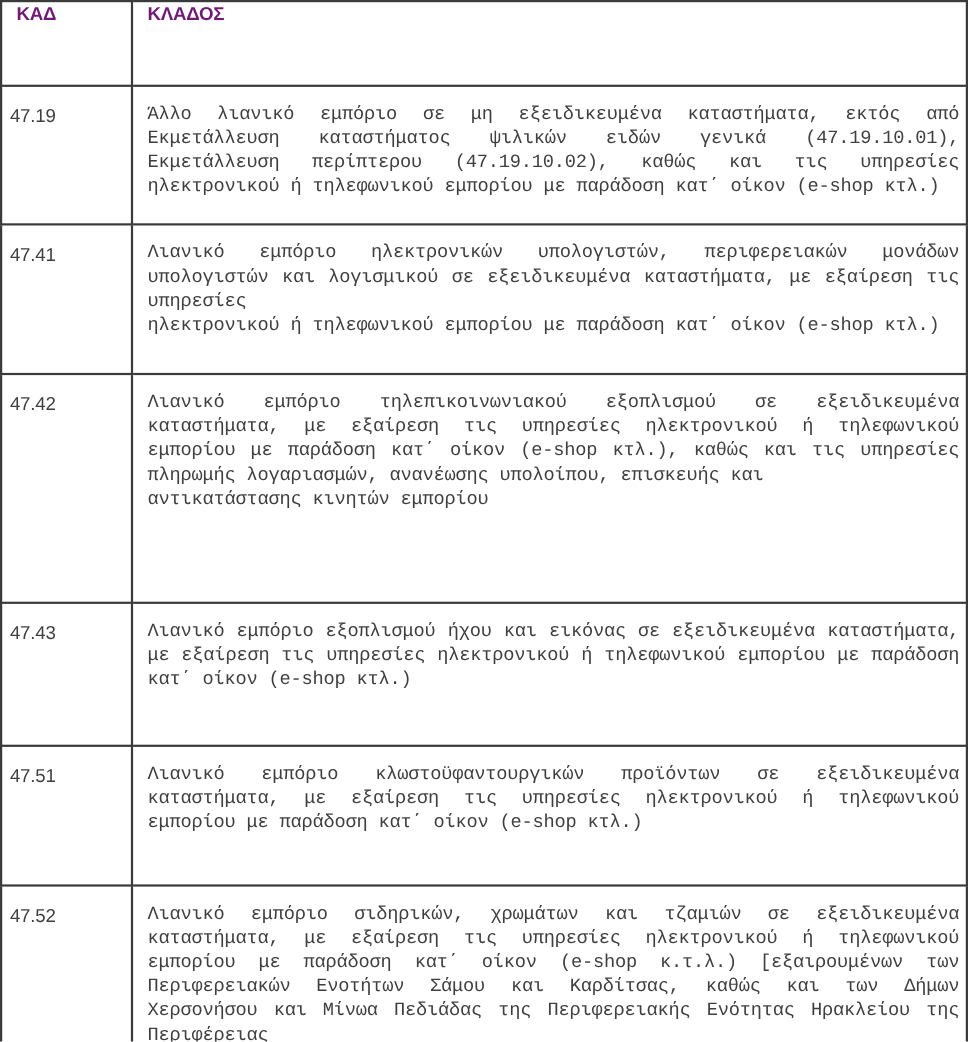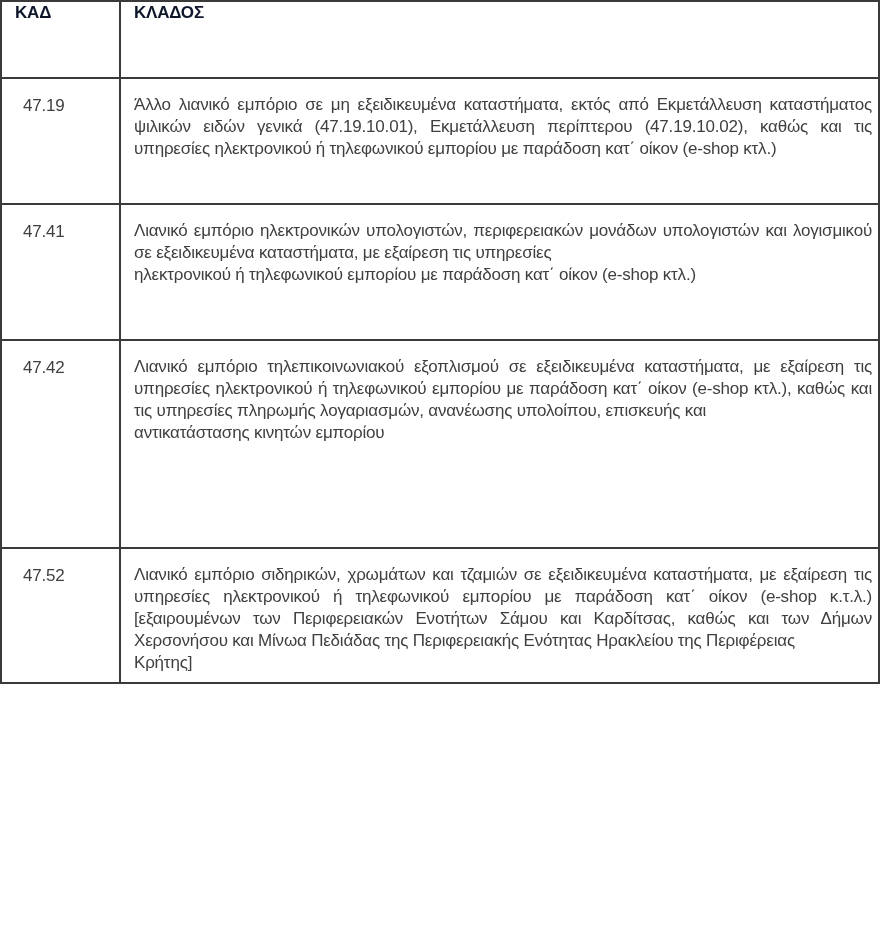--- a/index.html
+++ b/index.html
@@ -32,31 +32,32 @@
     background: #ffffff;
   }
   col.c-code { width: 119px; }
   col.c-desc { width: 759px; }
 
   thead tr { height: 77px; }
   thead th {
     vertical-align: bottom;
     text-align: left;
     font-weight: bold;
-    color: #0f172a;
+    color: #701a75;
     padding: 0 6px 7px 13px;
     font-size: 17px;
   }
   tbody td.code-cell {
-    padding: 16px 6px 10px 21px;
+    padding: 16px 6px 10px 7px;
     white-space: nowrap;
   }
   tbody td.desc-cell {
     padding: 15px 6px 8px 13px;
     text-align: justify;
+    font-family: Liberation Mono, monospace;
   }
   tbody td.desc-cell p {
     margin: 0;
   }
   tbody td.desc-cell p + p {
   }
   
   tbody tr:nth-child(1) { height: 126px; }
   tbody tr:nth-child(2) { height: 136px; }
   tbody tr:nth-child(3) { height: 208px; }
@@ -94,20 +95,32 @@
         </td>
       </tr>
       <tr>
         <td class="code-cell">47.42</td>
         <td class="desc-cell">
           <p>Λιανικό εμπόριο τηλεπικοινωνιακού εξοπλισμού σε εξειδικευμένα καταστήματα, με εξαίρεση τις υπηρεσίες ηλεκτρονικού ή τηλεφωνικού εμπορίου με παράδοση κατ΄ οίκον (e-shop κτλ.), καθώς και τις υπηρεσίες πληρωμής λογαριασμών, ανανέωσης υπολοίπου, επισκευής και</p>
           <p>αντικατάστασης κινητών εμπορίου</p>
         </td>
       </tr>
       <tr>
+        <td class="code-cell">47.43</td>
+        <td class="desc-cell">
+          <p>Λιανικό εμπόριο εξοπλισμού ήχου και εικόνας σε εξειδικευμένα καταστήματα, με εξαίρεση τις υπηρεσίες ηλεκτρονικού ή τηλεφωνικού εμπορίου με παράδοση κατ΄ οίκον (e-shop κτλ.)</p>
+        </td>
+      </tr>
+      <tr>
+        <td class="code-cell">47.51</td>
+        <td class="desc-cell">
+          <p>Λιανικό εμπόριο κλωστοϋφαντουργικών προϊόντων σε εξειδικευμένα καταστήματα, με εξαίρεση τις υπηρεσίες ηλεκτρονικού ή τηλεφωνικού εμπορίου με παράδοση κατ΄ οίκον (e-shop κτλ.)</p>
+        </td>
+      </tr>
+      <tr>
         <td class="code-cell">47.52</td>
         <td class="desc-cell">
           <p>Λιανικό εμπόριο σιδηρικών, χρωμάτων και τζαμιών σε εξειδικευμένα καταστήματα, με εξαίρεση τις υπηρεσίες ηλεκτρονικού ή τηλεφωνικού εμπορίου με παράδοση κατ΄ οίκον (e-shop κ.τ.λ.) [εξαιρουμένων των Περιφερειακών Ενοτήτων Σάμου και Καρδίτσας, καθώς και των Δήμων Χερσονήσου και Μίνωα Πεδιάδας της Περιφερειακής Ενότητας Ηρακλείου της Περιφέρειας</p>
           <p>Κρήτης]</p>
         </td>
       </tr>
     </tbody>
   </table>
 </div>
 

